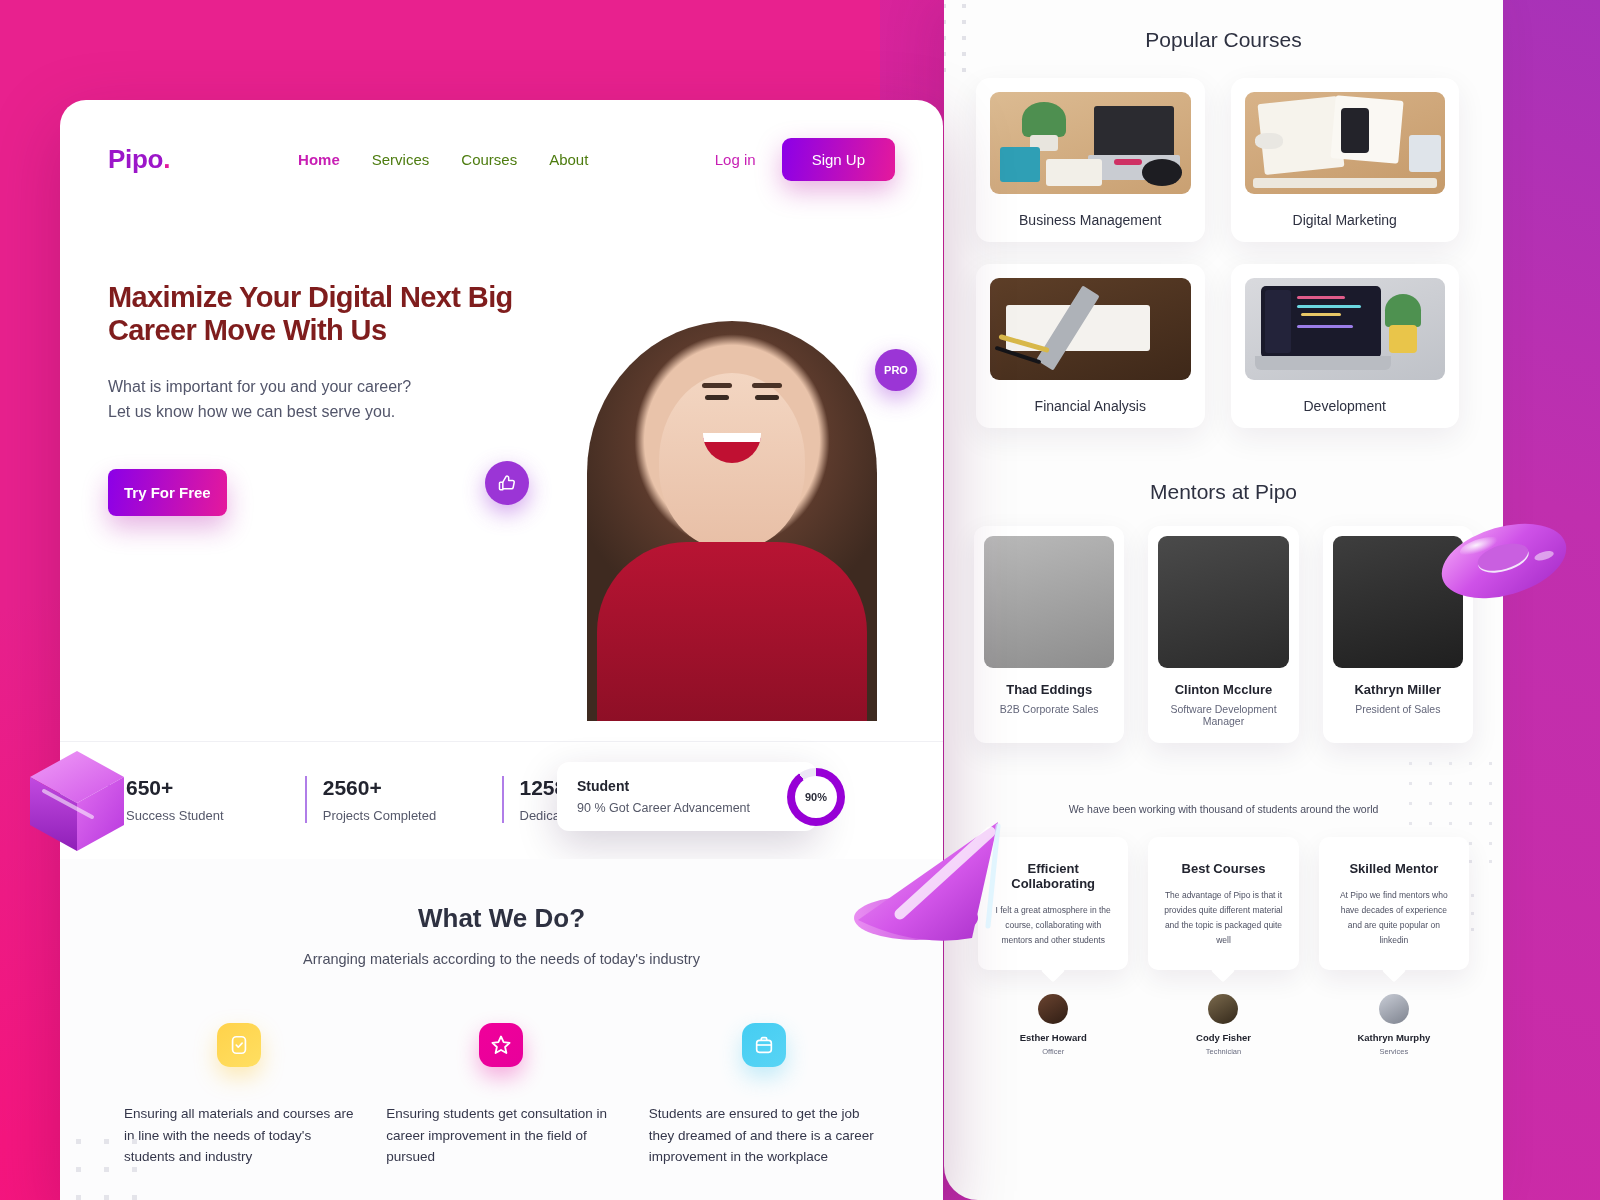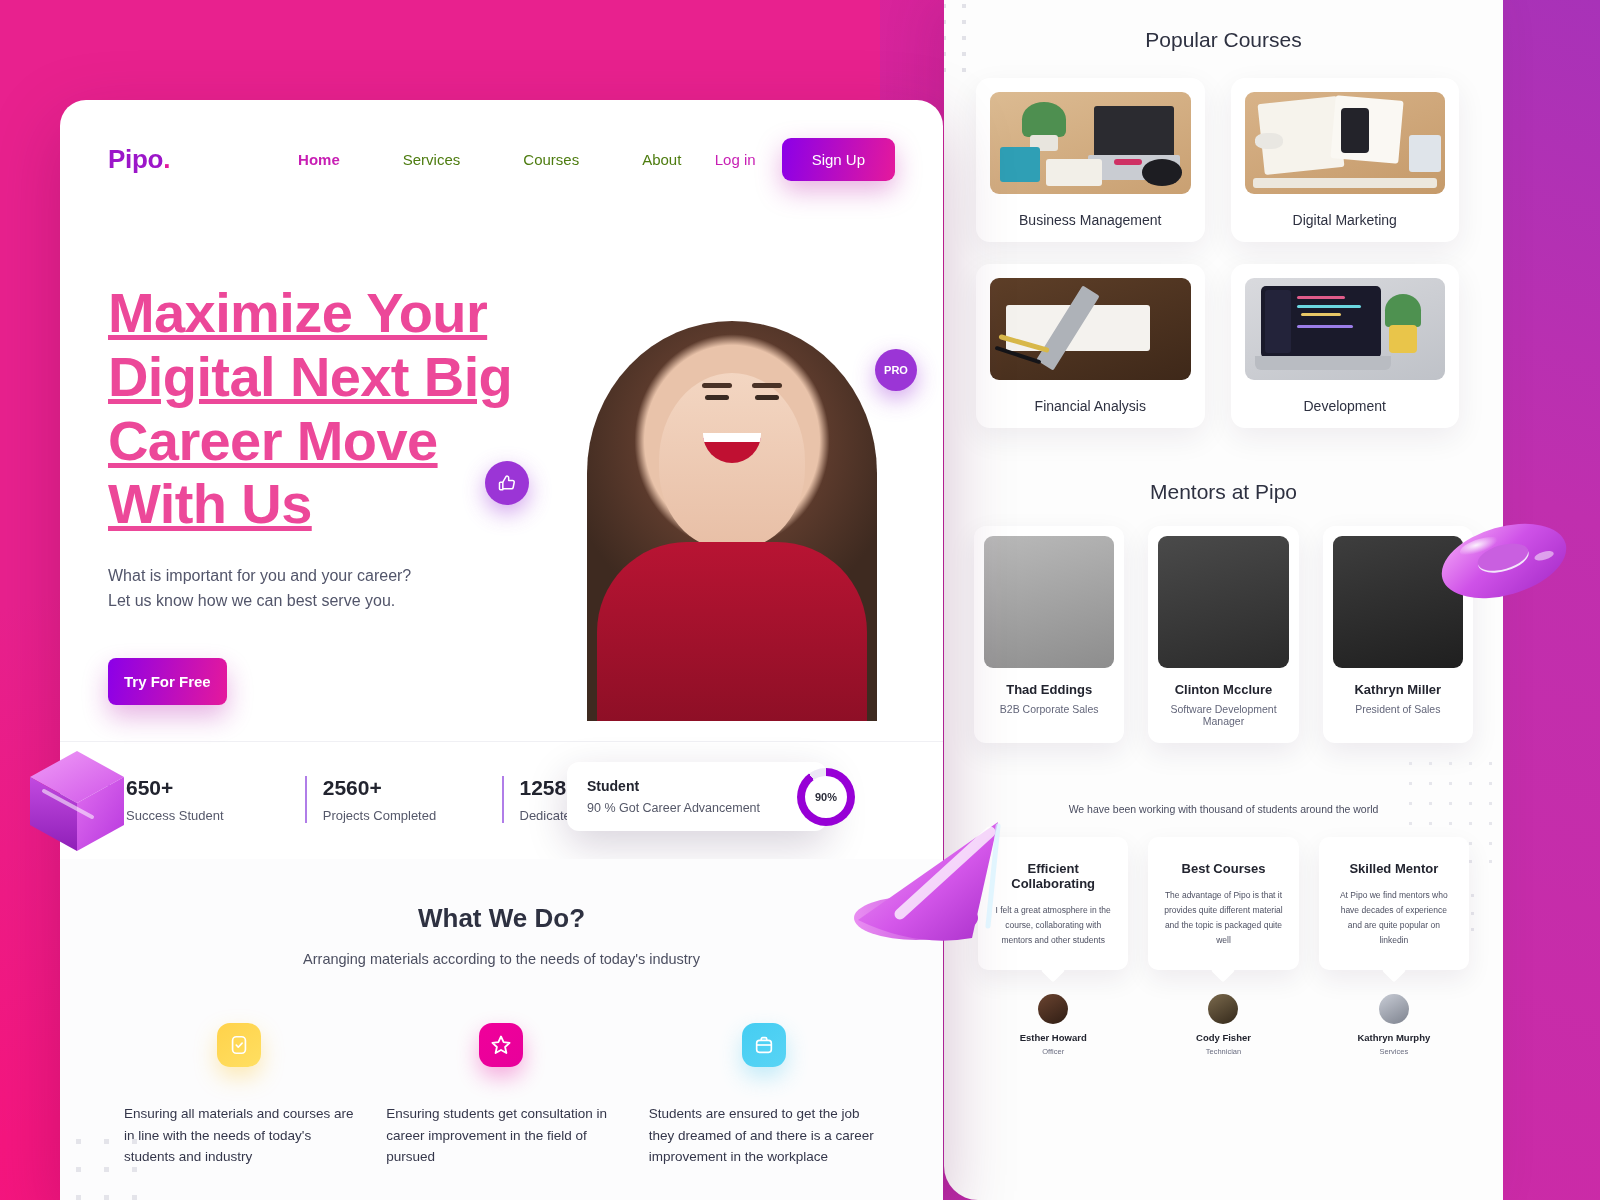--- a/index.html
+++ b/index.html
@@ -19,36 +19,36 @@
   
   .panel-left {
     position:absolute; left:60px; top:100px; width:883px; height:1100px;
     background:#ffffff; border-radius:26px 26px 0 0;
     box-shadow:0 24px 70px rgba(90,0,70,.25);
     overflow:hidden;
   }
   .nav { display:flex; align-items:center; padding:38px 48px 0 48px; }
   .logo { font-size:26px; font-weight:700; color:#9c16c9; letter-spacing:-.3px; }
   .logo .dot { color:#e5199c; }
-  .nav-links { display:flex; gap:63px; margin-left:128px; }
+  .nav-links { display:flex; gap:32px; margin-left:128px; }
   .nav-link { font-size:15px; color:#4d7c0f; cursor:pointer; }
   .nav-link.active { color:#c81fb4; font-weight:600; }
   .nav-right { margin-left:auto; display:flex; align-items:center; gap:26px; }
   .login { font-size:15px; color:#c81fb4; cursor:pointer; }
   .signup {
     background:linear-gradient(100deg,#8B00E8 0%,#E5199C 100%);
     color:#fff; font-size:15px; font-weight:500; border:none;
     padding:13px 30px; border-radius:9px; cursor:pointer;
     box-shadow:0 10px 26px rgba(190,30,170,.35);
   }
 
   .hero { position:relative; padding:100px 48px 0 48px; height:560px; }
   .hero h1 {
-    font-size:56px; line-height:1.14; font-weight:700; color:#ec4899;
-    letter-spacing:-.6px; max-width:430px;text-decoration:underline;
+    font-size:29px; line-height:1.14; font-weight:700; color:#7f1d1d;
+    letter-spacing:-.6px; max-width:430px;
   }
   .hero p { margin-top:28px; font-size:16px; line-height:1.55; color:#52556a; }
   .cta {
     margin-top:44px; display:inline-block;
     background:linear-gradient(100deg,#8B00E8 0%,#E5199C 100%);
     color:#fff; font-size:15px; font-weight:600; border:none;
     padding:15px 16px; border-radius:8px; cursor:pointer;
     box-shadow:0 12px 26px rgba(180,25,170,.32);
   }
 
@@ -87,21 +87,21 @@
     display:flex; align-items:center; justify-content:center;
     box-shadow:0 8px 22px rgba(155,53,214,.45);
   }
   .badge-thumb {
     position:absolute; left:-42px; top:140px; width:44px; height:44px; border-radius:50%;
     background:#9b35d6; color:#fff; font-size:20px;
     display:flex; align-items:center; justify-content:center;
     box-shadow:0 8px 22px rgba(155,53,214,.45);
   }
   .stat-card {
-    position:absolute; left:40px; bottom:-10px; width:260px;
+    position:absolute; left:30px; bottom:-10px; width:260px;
     background:#fff; border-radius:12px; padding:16px 20px;
     box-shadow:0 14px 40px rgba(40,10,60,.18);
   }
   .stat-card .t { font-size:14px; font-weight:700; color:#22242f; }
   .stat-card .s { font-size:12.5px; color:#555868; margin-top:7px; }
   .ring {
     position:absolute; right:-28px; top:50%; transform:translateY(-50%);
     width:58px; height:58px; border-radius:50%;
     background:conic-gradient(#9700d6 0deg 324deg,#ece6f5 324deg 360deg);
     display:flex; align-items:center; justify-content:center;

